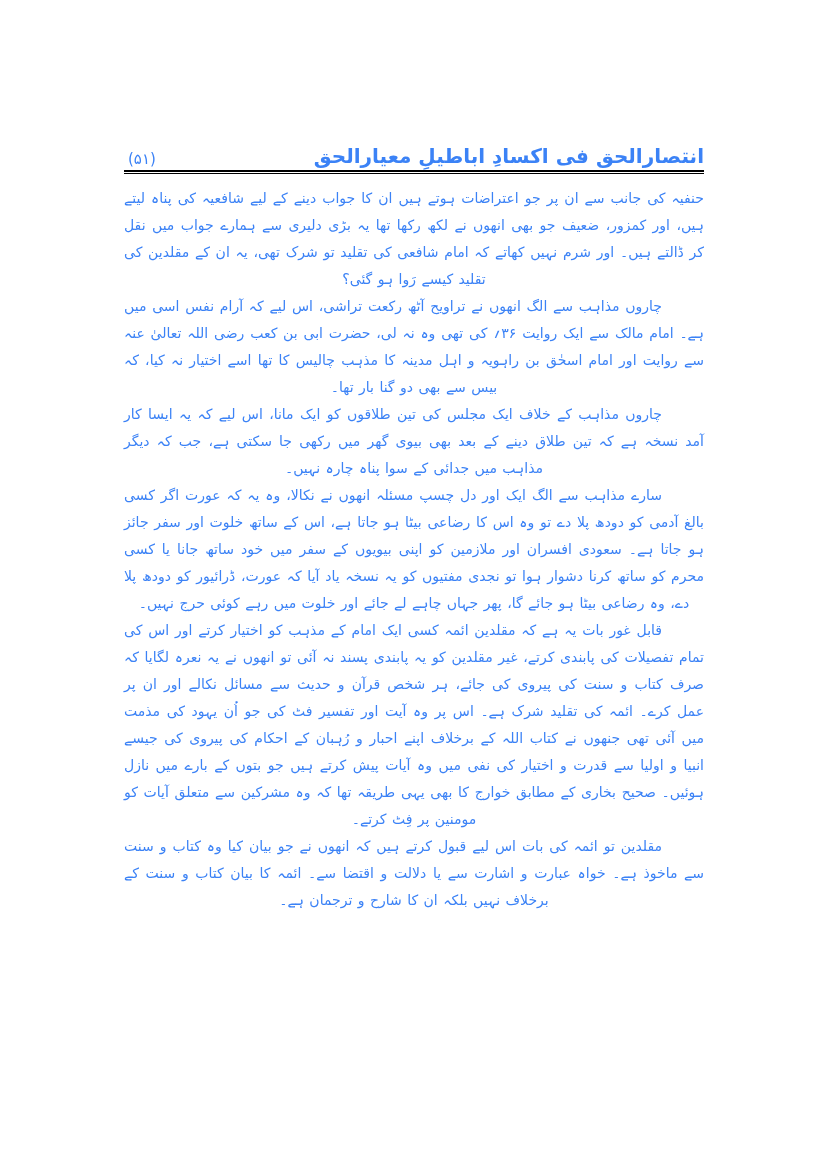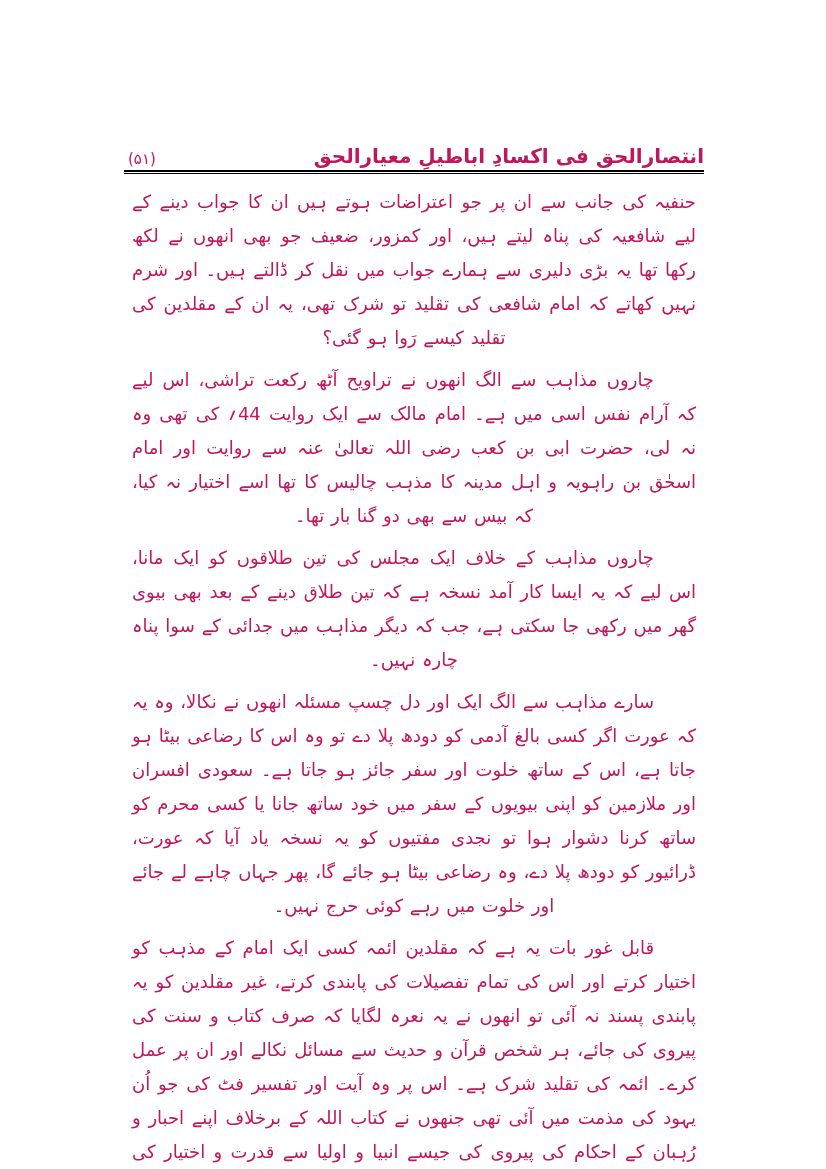--- a/index.html
+++ b/index.html
@@ -9,21 +9,21 @@
     background: #ffffff;
     font-family: "DejaVu Sans", sans-serif;
   }
   .page {
     position: relative;
     width: 826px;
     height: 1169px;
     background: #ffffff;
     margin: 0 auto;
     overflow: hidden;
-    color: #be185d;
+    color: #3b82f6;
   }
   .content {
     position: absolute;
     top: 0;
     left: 124px;
     width: 580px;
   }
   
   .running-head {
     display: flex;
@@ -51,25 +51,25 @@
   }
   .rule-top {
     border-top: 2.5px solid #000;
     border-bottom: 1.5px solid #000;
   }
   
   .body-text {
     margin-top: 11px;
   }
   .para {
-    margin: 8px;
+    margin: 0;
     direction: rtl;
     unicode-bidi: embed;
-    font-size: 18px;
-    line-height: 34px;
+    font-size: 14px;
+    line-height: 27px;
     text-align: justify;
     text-align-last: center;
     word-spacing: 1px;
   }
   .para.indent {
     text-indent: 42px;
   }
 </style>
 </head>
 <body>
@@ -79,21 +79,21 @@
 
     <header class="running-head">
       <span class="page-num">(۵۱)</span>
       <span class="book-title">انتصارالحق فی اکسادِ اباطیلِ معیارالحق</span>
     </header>
 
     <div class="rule rule-top"></div>
 
     <main class="body-text" id="body-text">
         <p class="para" dir="rtl" lang="ur">حنفیہ کی جانب سے ان پر جو اعتراضات ہوتے ہیں ان کا جواب دینے کے لیے شافعیہ کی پناہ لیتے ہیں، اور کمزور، ضعیف جو بھی انھوں نے لکھ رکھا تھا یہ بڑی دلیری سے ہمارے جواب میں نقل کر ڈالتے ہیں۔ اور شرم نہیں کھاتے کہ امام شافعی کی تقلید تو شرک تھی، یہ ان کے مقلدین کی تقلید کیسے رَوا ہو گئی؟</p>
-        <p class="para indent" dir="rtl" lang="ur">چاروں مذاہب سے الگ انھوں نے تراویح آٹھ رکعت تراشی، اس لیے کہ آرام نفس اسی میں ہے۔ امام مالک سے ایک روایت 44؍ کی تھی وہ نہ لی، حضرت ابی بن کعب رضی اللہ تعالیٰ عنہ سے روایت اور امام اسحٰق بن راہویہ و اہل مدینہ کا مذہب چالیس کا تھا اسے اختیار نہ کیا، کہ بیس سے بھی دو گنا بار تھا۔</p>
+        <p class="para indent" dir="rtl" lang="ur">چاروں مذاہب سے الگ انھوں نے تراویح آٹھ رکعت تراشی، اس لیے کہ آرام نفس اسی میں ہے۔ امام مالک سے ایک روایت ۳۶؍ کی تھی وہ نہ لی، حضرت ابی بن کعب رضی اللہ تعالیٰ عنہ سے روایت اور امام اسحٰق بن راہویہ و اہل مدینہ کا مذہب چالیس کا تھا اسے اختیار نہ کیا، کہ بیس سے بھی دو گنا بار تھا۔</p>
         <p class="para indent" dir="rtl" lang="ur">چاروں مذاہب کے خلاف ایک مجلس کی تین طلاقوں کو ایک مانا، اس لیے کہ یہ ایسا کار آمد نسخہ ہے کہ تین طلاق دینے کے بعد بھی بیوی گھر میں رکھی جا سکتی ہے، جب کہ دیگر مذاہب میں جدائی کے سوا پناہ چارہ نہیں۔</p>
         <p class="para indent" dir="rtl" lang="ur">سارے مذاہب سے الگ ایک اور دل چسپ مسئلہ انھوں نے نکالا، وہ یہ کہ عورت اگر کسی بالغ آدمی کو دودھ پلا دے تو وہ اس کا رضاعی بیٹا ہو جاتا ہے، اس کے ساتھ خلوت اور سفر جائز ہو جاتا ہے۔ سعودی افسران اور ملازمین کو اپنی بیویوں کے سفر میں خود ساتھ جانا یا کسی محرم کو ساتھ کرنا دشوار ہوا تو نجدی مفتیوں کو یہ نسخہ یاد آیا کہ عورت، ڈرائیور کو دودھ پلا دے، وہ رضاعی بیٹا ہو جائے گا، پھر جہاں چاہے لے جائے اور خلوت میں رہے کوئی حرج نہیں۔</p>
         <p class="para indent" dir="rtl" lang="ur">قابل غور بات یہ ہے کہ مقلدین ائمہ کسی ایک امام کے مذہب کو اختیار کرتے اور اس کی تمام تفصیلات کی پابندی کرتے، غیر مقلدین کو یہ پابندی پسند نہ آئی تو انھوں نے یہ نعرہ لگایا کہ صرف کتاب و سنت کی پیروی کی جائے، ہر شخص قرآن و حدیث سے مسائل نکالے اور ان پر عمل کرے۔ ائمہ کی تقلید شرک ہے۔ اس پر وہ آیت اور تفسیر فٹ کی جو اُن یہود کی مذمت میں آئی تھی جنھوں نے کتاب اللہ کے برخلاف اپنے احبار و رُہبان کے احکام کی پیروی کی جیسے انبیا و اولیا سے قدرت و اختیار کی نفی میں وہ آیات پیش کرتے ہیں جو بتوں کے بارے میں نازل ہوئیں۔ صحیح بخاری کے مطابق خوارج کا بھی یہی طریقہ تھا کہ وہ مشرکین سے متعلق آیات کو مومنین پر فِٹ کرتے۔</p>
         <p class="para indent" dir="rtl" lang="ur">مقلدین تو ائمہ کی بات اس لیے قبول کرتے ہیں کہ انھوں نے جو بیان کیا وہ کتاب و سنت سے ماخوذ ہے۔ خواہ عبارت و اشارت سے یا دلالت و اقتضا سے۔ ائمہ کا بیان کتاب و سنت کے برخلاف نہیں بلکہ ان کا شارح و ترجمان ہے۔</p>
       </main>
 
   </div>
 </div>
 
 </body></html>

